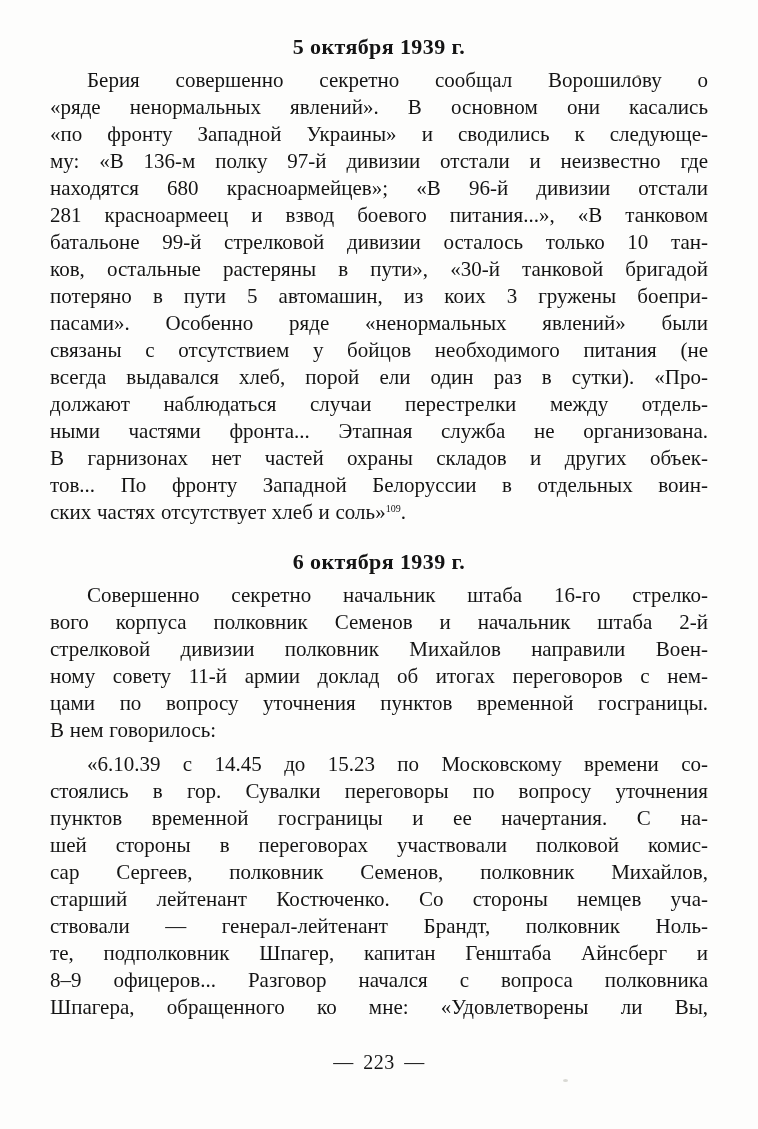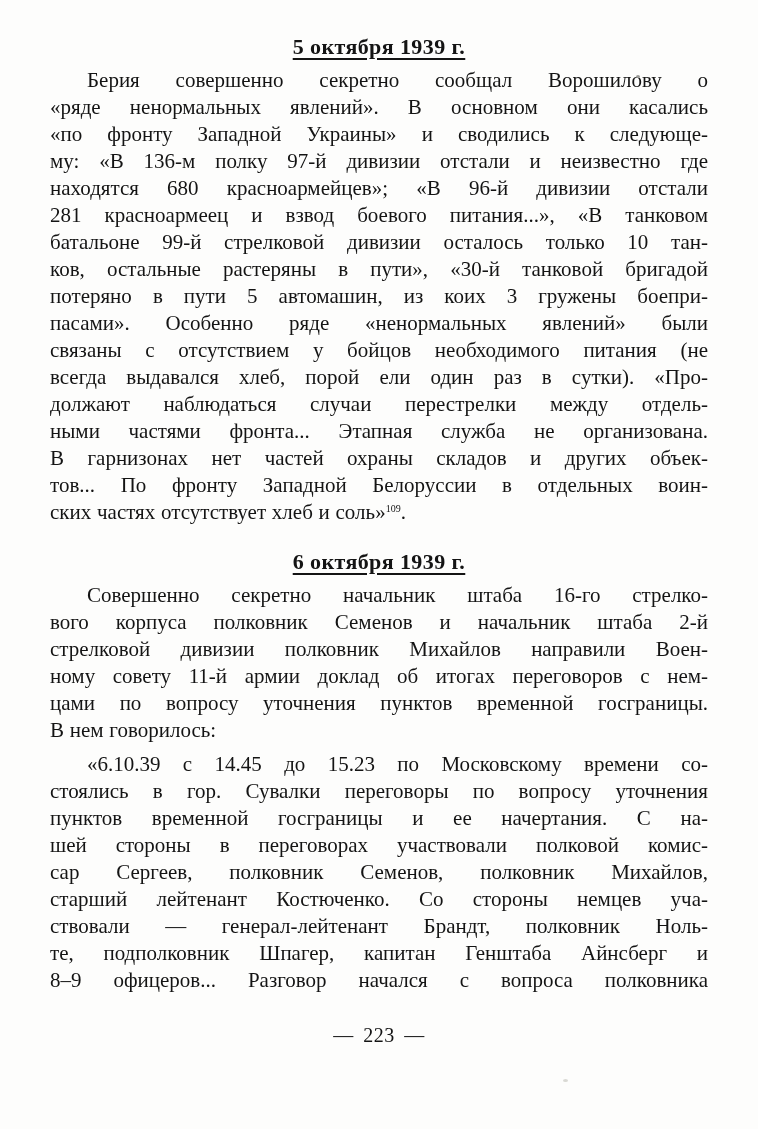--- a/index.html
+++ b/index.html
@@ -21,21 +21,20 @@
     position: relative;
   }
   .content {
     margin: 0 43px;
   }
   .date-heading {
     font-size: 22px;
     font-weight: bold;
     line-height: 27px;
     text-align: center;
-    text-decoration: underline;
     text-underline-offset: 4px;
     letter-spacing: 0.4px;
   }
   .section-1 .date-heading { margin-top: 33px; }
   .section-2 .date-heading { margin-top: 22px; }
   .para {
     margin: 7px;
   }
   .section-1 .para:first-of-type { margin-top: 27px; }
   .section-2 .para:first-of-type { margin-top: 20px; }
@@ -121,17 +120,18 @@
         <div class="para">
           <div class="line first">«6.10.39 с 14.45 до 15.23 по Московскому времени со-</div>
           <div class="line">стоялись в гор. Сувалки переговоры по вопросу уточнения</div>
           <div class="line">пунктов временной госграницы и ее начертания. С на-</div>
           <div class="line">шей стороны в переговорах участвовали полковой комис-</div>
           <div class="line">сар Сергеев, полковник Семенов, полковник Михайлов,</div>
           <div class="line">старший лейтенант Костюченко. Со стороны немцев уча-</div>
           <div class="line">ствовали — генерал-лейтенант Брандт, полковник Ноль-</div>
           <div class="line">те, подполковник Шпагер, капитан Генштаба Айнсберг и</div>
           <div class="line">8–9 офицеров... Разговор начался с вопроса полковника</div>
+          <div class="line">Шпагера, обращенного ко мне: «Удовлетворены ли Вы,</div>
         </div>
       </section>
     </main>
   <div class="page-footer">— 223 —</div>
 </div>
 
 </body></html>

